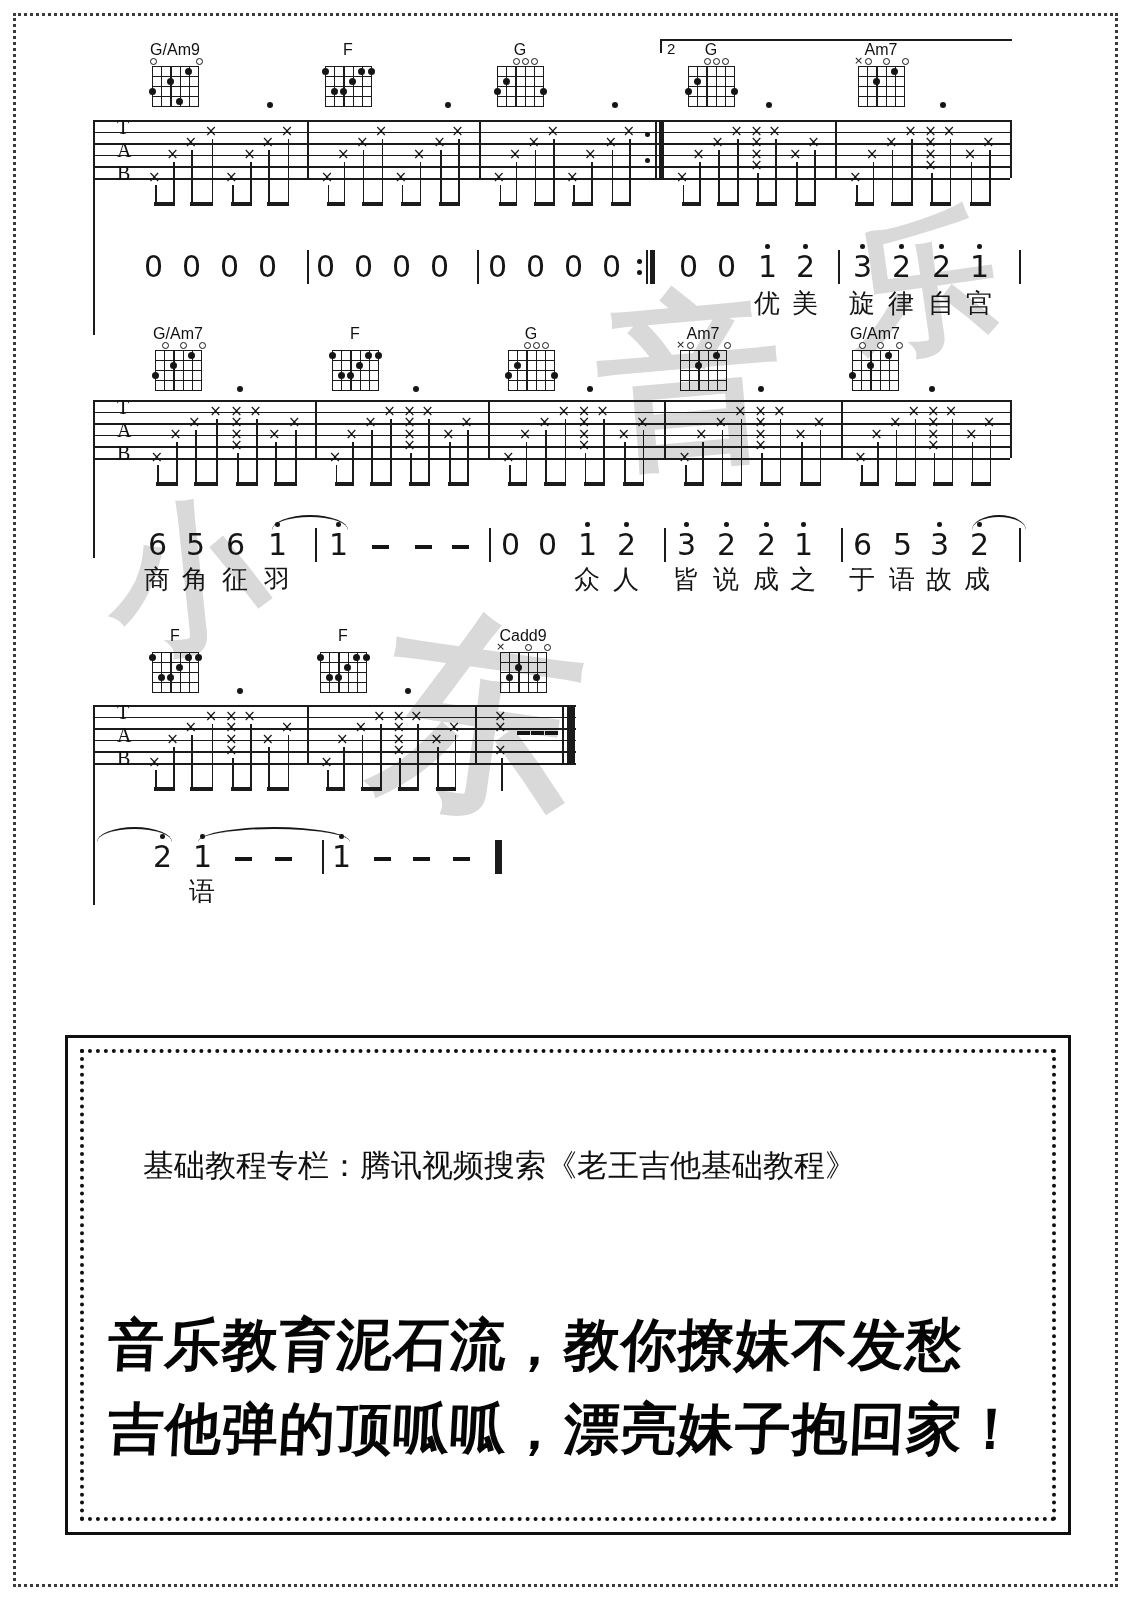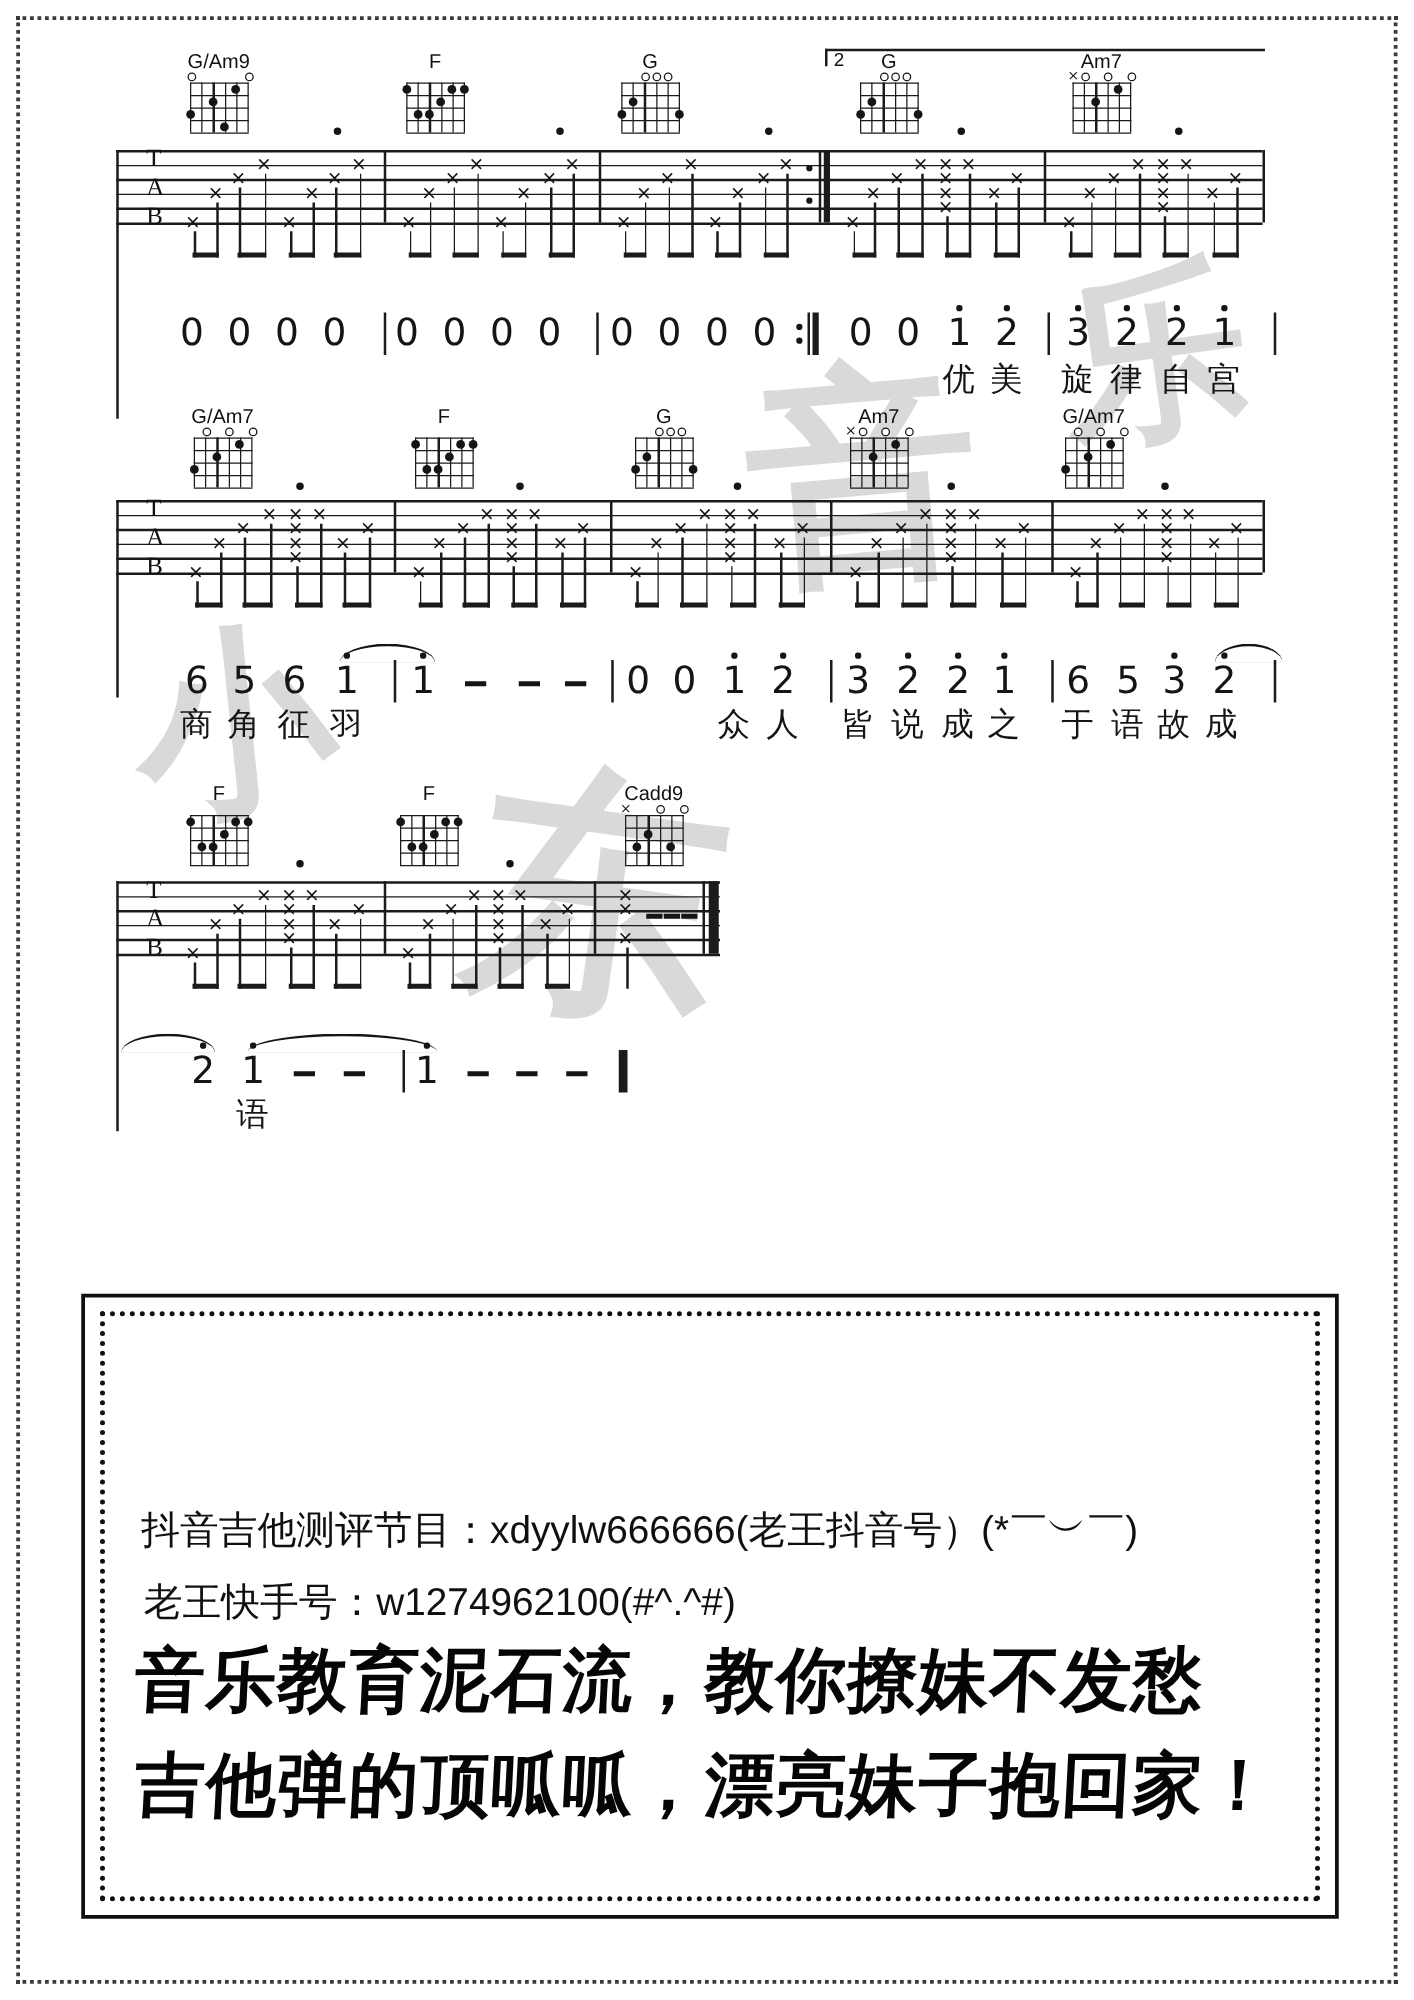--- a/index.html
+++ b/index.html
@@ -720,18 +720,17 @@
       <div class="dash" style="left: 413px; top: 857px; width: 17px;"></div>
       <div class="dash" style="left: 453px; top: 857px; width: 17px;"></div>
       <div class="vline" style="left: 495px; top: 840px; height: 34px; width: 7px;"></div>
       <div class="arc" style="left: 97px; top: 827px; width: 75px; height: 13px;"></div>
       <div class="arc" style="left: 198px; top: 827px; width: 152px; height: 13px;"></div>
       <div class="lyric" style="left: 189px; top: 878px;">语</div>
     </div>
 
   <div id="fbox">
     <div id="fbox-inner"></div>
-    <div class="fline" style="left:45px;top:168px;">抖音吉他测评节目：xdyylw666666(老王抖音号）(*￣︶￣)</div>
-    <div class="fline" style="left:47px;top:226px;">老王快手号：w1274962100(#^.^#)</div>
+    <div class="fline" style="left:75px;top:110px;">基础教程专栏：腾讯视频搜索《老王吉他基础教程》</div>
     <div class="callig" style="left:40px;top:278px;">音乐教育泥石流，教你撩妹不发愁</div>
     <div class="callig" style="left:40px;top:362px;">吉他弹的顶呱呱，漂亮妹子抱回家！</div>
   </div>
 </div>
 
 </body></html>

